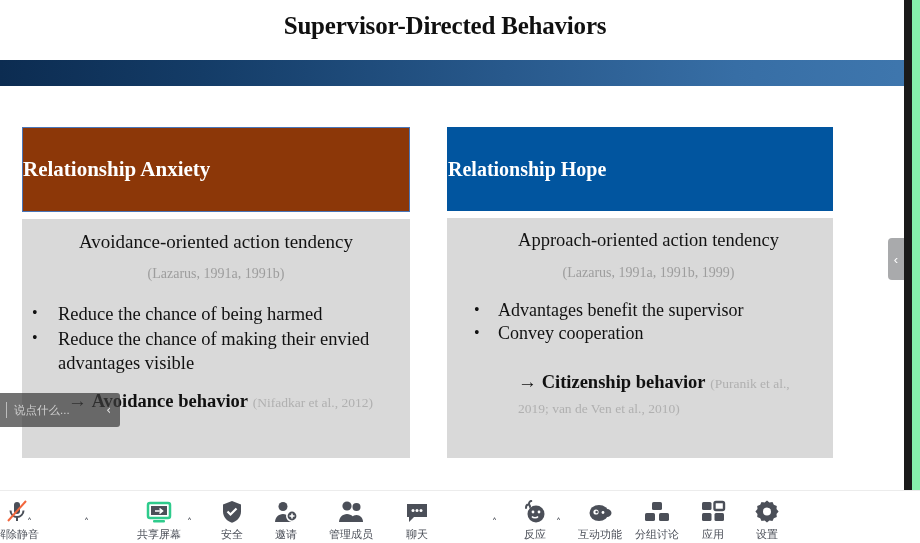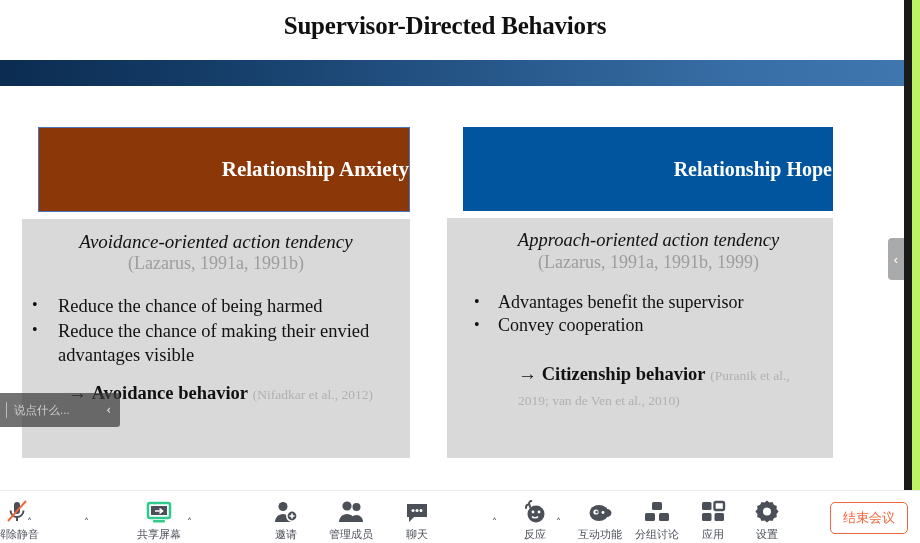--- a/index.html
+++ b/index.html
@@ -2,21 +2,21 @@
 <html><head>
 <meta charset="utf-8">
 <style>
   * { box-sizing: border-box; margin: 0; padding: 0; }
   html, body {
     width: 920px; height: 543px;
     background: #ffffff;
     font-family: "Liberation Sans", sans-serif;
     overflow: hidden;
   }
-  #app { position: relative; width: 920px; height: 543px; background: #bef264; }
+  #app { position: relative; width: 920px; height: 543px; background: #86efac; }
 
   
   #slide {
     position: absolute; left: 0; top: 0; width: 912px; height: 490px;
     background: #ffffff; overflow: hidden;
   }
   #slide-title {
     position: absolute; left: 0; top: 12px; width: 890px;
     text-align: center;
     font-family: "Liberation Serif", "DejaVu Serif", serif;
@@ -30,23 +30,22 @@
 
   
   .col { position: absolute; }
   #col-left  { left: 22px;  top: 127px; width: 388px; }
   #col-right { left: 447px; top: 127px; width: 386px; }
 
   .panel-header {
     color: #ffffff;
     font-family: "Liberation Serif", "DejaVu Serif", serif;
     font-weight: bold;
-    display: flex; align-items: center; justify-content: flex-end;
+    display: flex; align-items: center; justify-content: flex-start;
     text-align: center;
-    margin-left: 16px;
   }
   #header-left {
     height: 85px; background: #8c3708; border: 1px solid #4a76b8;
     font-size: 21px;
   }
   #header-right {
     height: 84px; background: #01559f; border: 1px solid #01559f;
     font-size: 20px;
   }
 
@@ -57,29 +56,28 @@
     color: #111111;
   }
   #body-left  { margin-top: 7px; height: 239px; }
   #body-right { margin-top: 7px; height: 240px; padding-left: 27px; }
 
   .tendency {
     text-align: center;
     font-size: 19px;
     line-height: 1.12;
     color: #121212;
-    font-style: italic;
   }
   #body-right .tendency { font-size: 18.5px; }
   .cite {
     display: block;
     text-align: center;
-    font-size: 18px;
+    font-size: 14px;
     color: #9d9d9d;
-    margin-top: 1px;
+    margin-top: 14px;
   }
   .bullets { margin-top: 20px; list-style: none; }
   #body-right .bullets { margin-top: 18px; }
   .bullets li {
     display: flex; align-items: flex-start;
     font-size: 18.5px; line-height: 1.32; color: #111111;
   }
   .bullets li .dot {
     flex: 0 0 auto; width: 26px; text-align: left;
     font-size: 16px; line-height: 1.42;
@@ -257,20 +255,29 @@
           <rect x="3" y="4" width="22" height="15" rx="2" fill="none" stroke="#2ecb8c" stroke-width="2.5"></rect>
           <rect x="6" y="7" width="16" height="9" fill="#4b4f58"></rect>
           <path d="M10 12h7m-2.5-2.5L17.5 12l-3 2.5" stroke="#ffffff" stroke-width="1.6" fill="none"></path>
           <rect x="8" y="21" width="12" height="2.5" rx="1" fill="#2ecb8c"></rect>
         </svg>
       </div>
       <span class="tb-label">共享屏幕</span>
     </div>
     <span class="tb-caret" style="left:187px">˄</span>
 
+    <div class="tb-item" style="left:203px">
+      <div class="tb-icon">
+        <svg width="24" height="26" viewBox="0 0 24 26">
+          <path d="M12 2l9 3.5v7c0 5.5-3.8 9.6-9 11.2C6.8 22.1 3 18 3 12.5v-7z" fill="#4b4f58"></path>
+          <path d="M7.5 12.5l3 3 6-6" stroke="#ffffff" stroke-width="2.2" fill="none"></path>
+        </svg>
+      </div>
+      <span class="tb-label">安全</span>
+    </div>
 
     <div class="tb-item" style="left:257px">
       <div class="tb-icon">
         <svg width="26" height="26" viewBox="0 0 26 26">
           <circle cx="10" cy="7.5" r="4.5" fill="#4b4f58"></circle>
           <path d="M2 23c0-4.4 3.6-8 8-8s8 3.6 8 8z" fill="#4b4f58"></path>
           <circle cx="19" cy="17" r="5.2" fill="#4b4f58" stroke="#ffffff" stroke-width="1.6"></circle>
           <path d="M19 14.5v5M16.5 17h5" stroke="#ffffff" stroke-width="1.6"></path>
         </svg>
       </div>
@@ -356,17 +363,14 @@
     <div class="tb-item" style="left:738px">
       <div class="tb-icon">
         <svg width="26" height="26" viewBox="0 0 26 26">
           <path d="M13 1.5l2.4 2.1 3.1-.7 1.3 2.9 3 1.1-.3 3.2 2.1 2.4-2.1 2.4.3 3.2-3 1.1-1.3 2.9-3.1-.7L13 23.5l-2.4-2.1-3.1.7-1.3-2.9-3-1.1.3-3.2L1.4 12.5l2.1-2.4-.3-3.2 3-1.1 1.3-2.9 3.1.7z" fill="#4b4f58"></path>
           <circle cx="13" cy="12.5" r="4" fill="#ffffff"></circle>
         </svg>
       </div>
       <span class="tb-label">设置</span>
     </div>
 
-    <div id="end-meeting">
-      <span>结束会议</span>
-    </div>
   </div>
 </div>
 
 </body></html>

